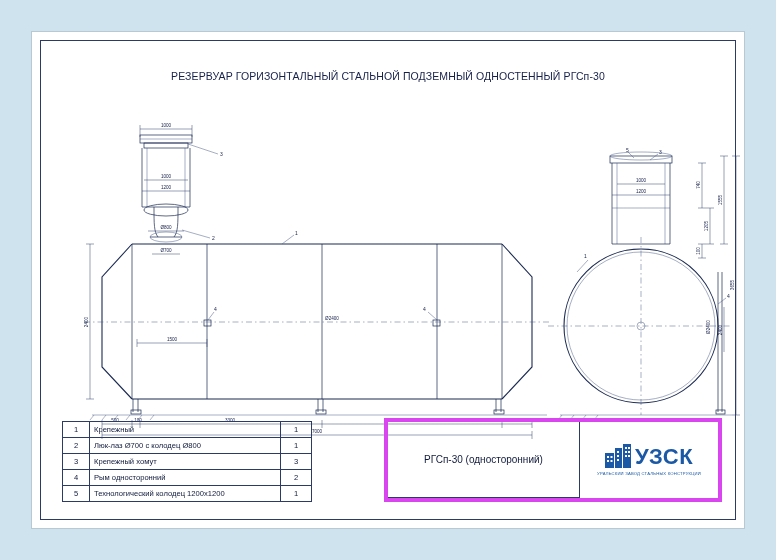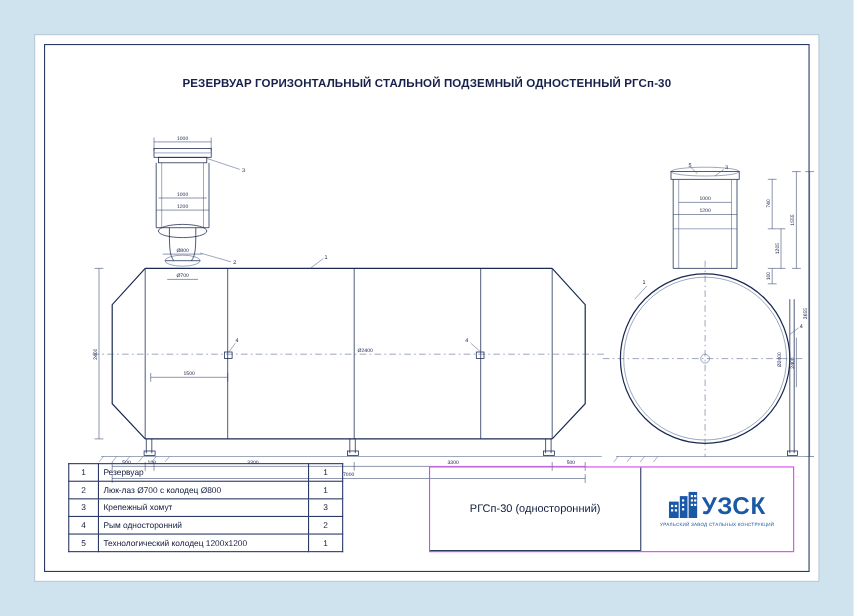--- a/index.html
+++ b/index.html
@@ -19,21 +19,21 @@
   #frame{
     position:absolute;
     left:8px;top:8px;right:8px;bottom:8px;
     border:1px solid #2c3a66;
   }
   #title{
     position:absolute;
     left:0;right:0;top:38px;
     text-align:center;
     font-size:10.5px;
-    font-weight:bold;
+    font-weight:normal;
     color:#16204a;
     letter-spacing:.1px;
   }
   .svgwrap{position:absolute;left:0;top:0;width:712px;height:496px;}
   svg{display:block;}
   .ln{stroke:#1b2a52;fill:none;stroke-width:.7;}
   .lnb{stroke:#1b2a52;fill:none;stroke-width:1.1;}
   .thin{stroke:#4b5d88;fill:none;stroke-width:.5;}
   .dash{stroke:#4b5d88;fill:none;stroke-width:.5;stroke-dasharray:6 3 1.5 3;}
   .dim{stroke:#31406b;fill:none;stroke-width:.5;}
@@ -57,21 +57,21 @@
     padding:0 4px;
     line-height:15px;
   }
   .c-num{width:18px;text-align:center;}
   .c-qty{width:22px;text-align:center;}
   
   #stamp{
     position:absolute;
     right:22px;bottom:26px;
     width:330px;height:76px;
-    border:1px solid #d946ef;
+    border:4px solid #d946ef;
     display:flex;
     margin-left:32px;
   }
   #stamp .left{
     flex:1 1 auto;
     display:flex;flex-direction:column;
     border-right:1px solid #2c3a66;
   }
   #stamp .l1{
     flex:1 1 50%;
@@ -363,21 +363,21 @@
       </g>
     </g>
 
   </svg>
   </div>
 
   <table id="bom">
     <tbody>
       <tr>
         <td class="c-num">1</td>
-        <td>Резервуар</td>
+        <td>Крепежный</td>
         <td class="c-qty">1</td>
       </tr>
       <tr>
         <td class="c-num">2</td>
         <td>Люк-лаз Ø700 с колодец Ø800</td>
         <td class="c-qty">1</td>
       </tr>
       <tr>
         <td class="c-num">3</td>
         <td>Крепежный хомут</td>

